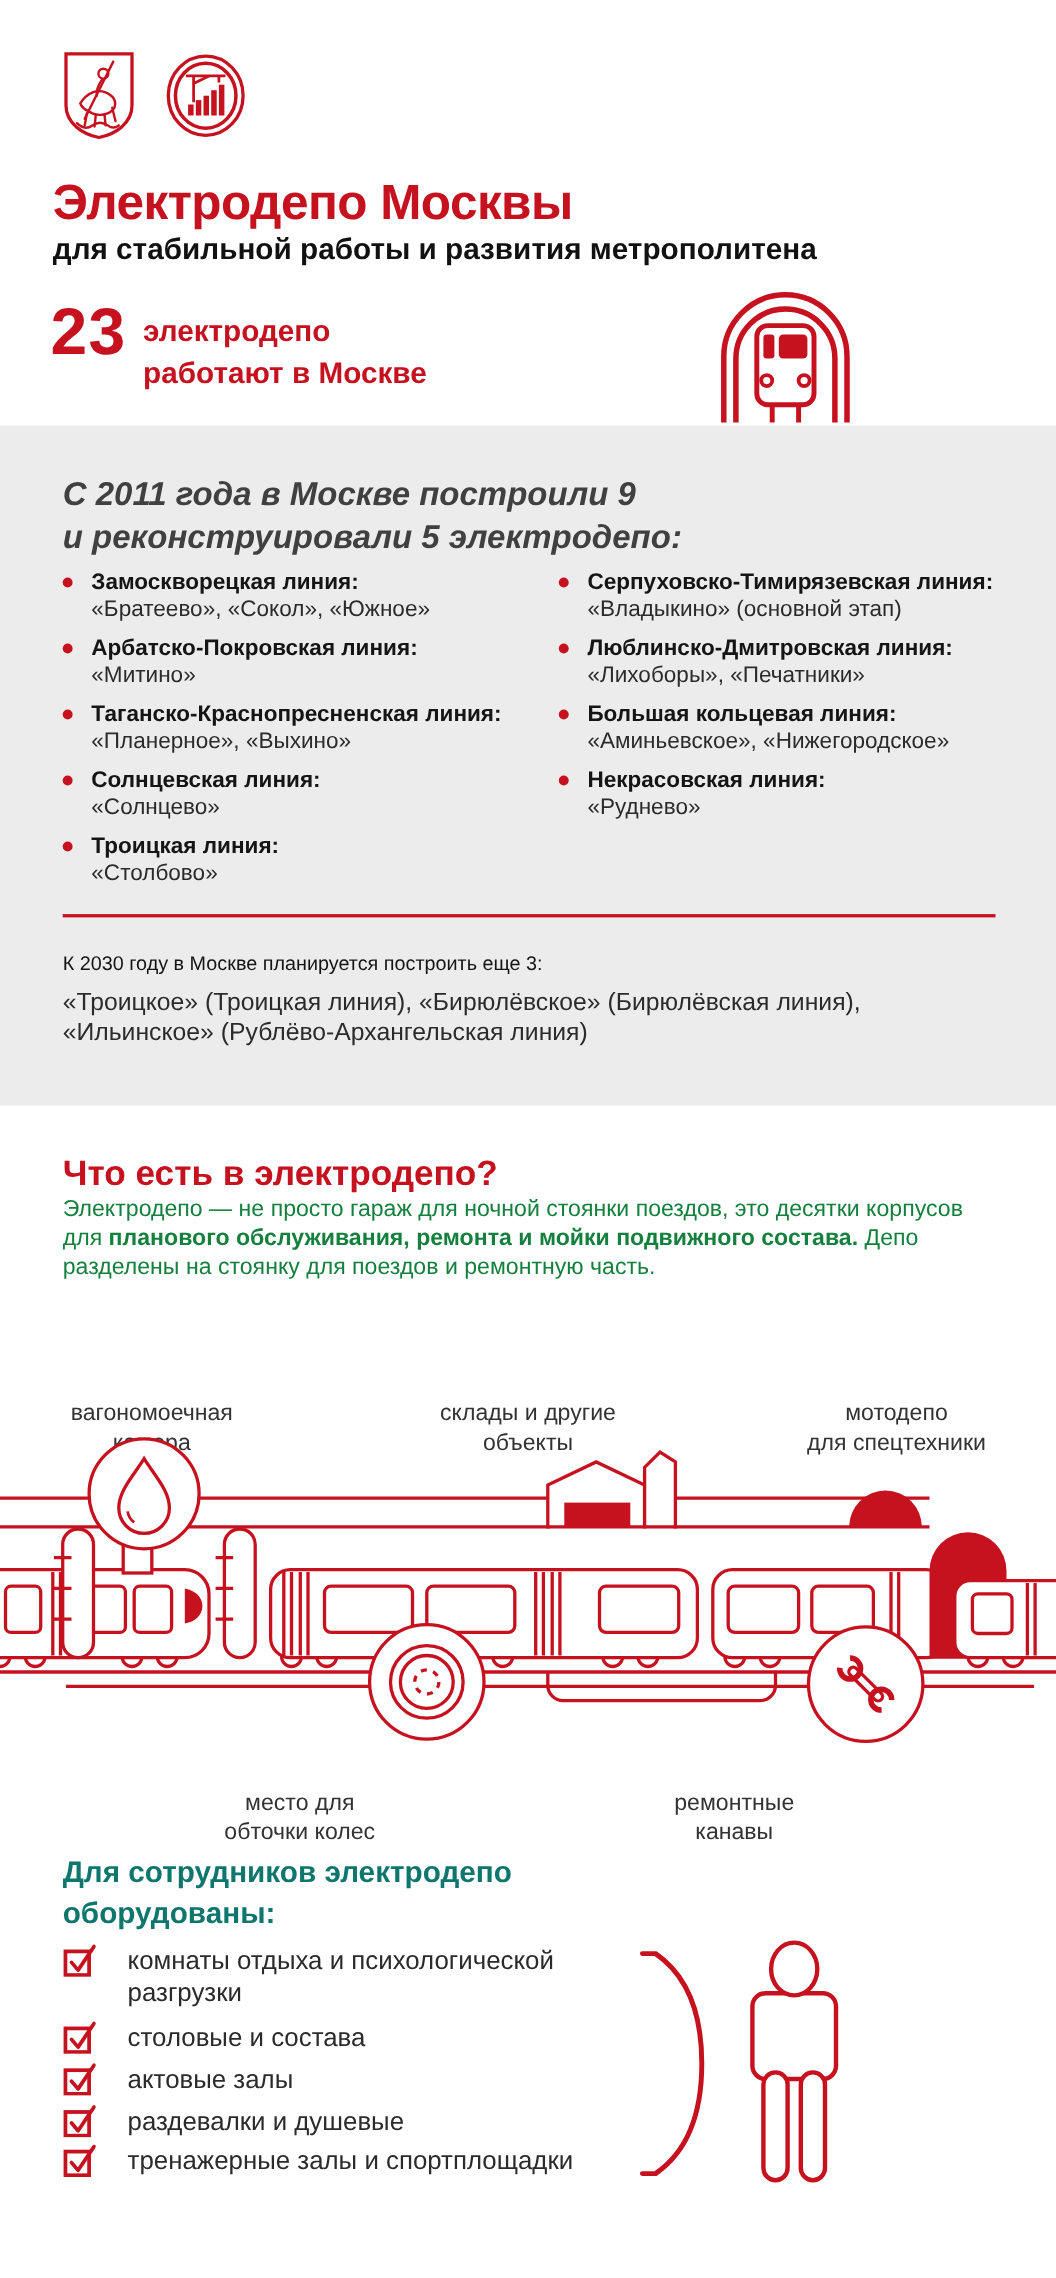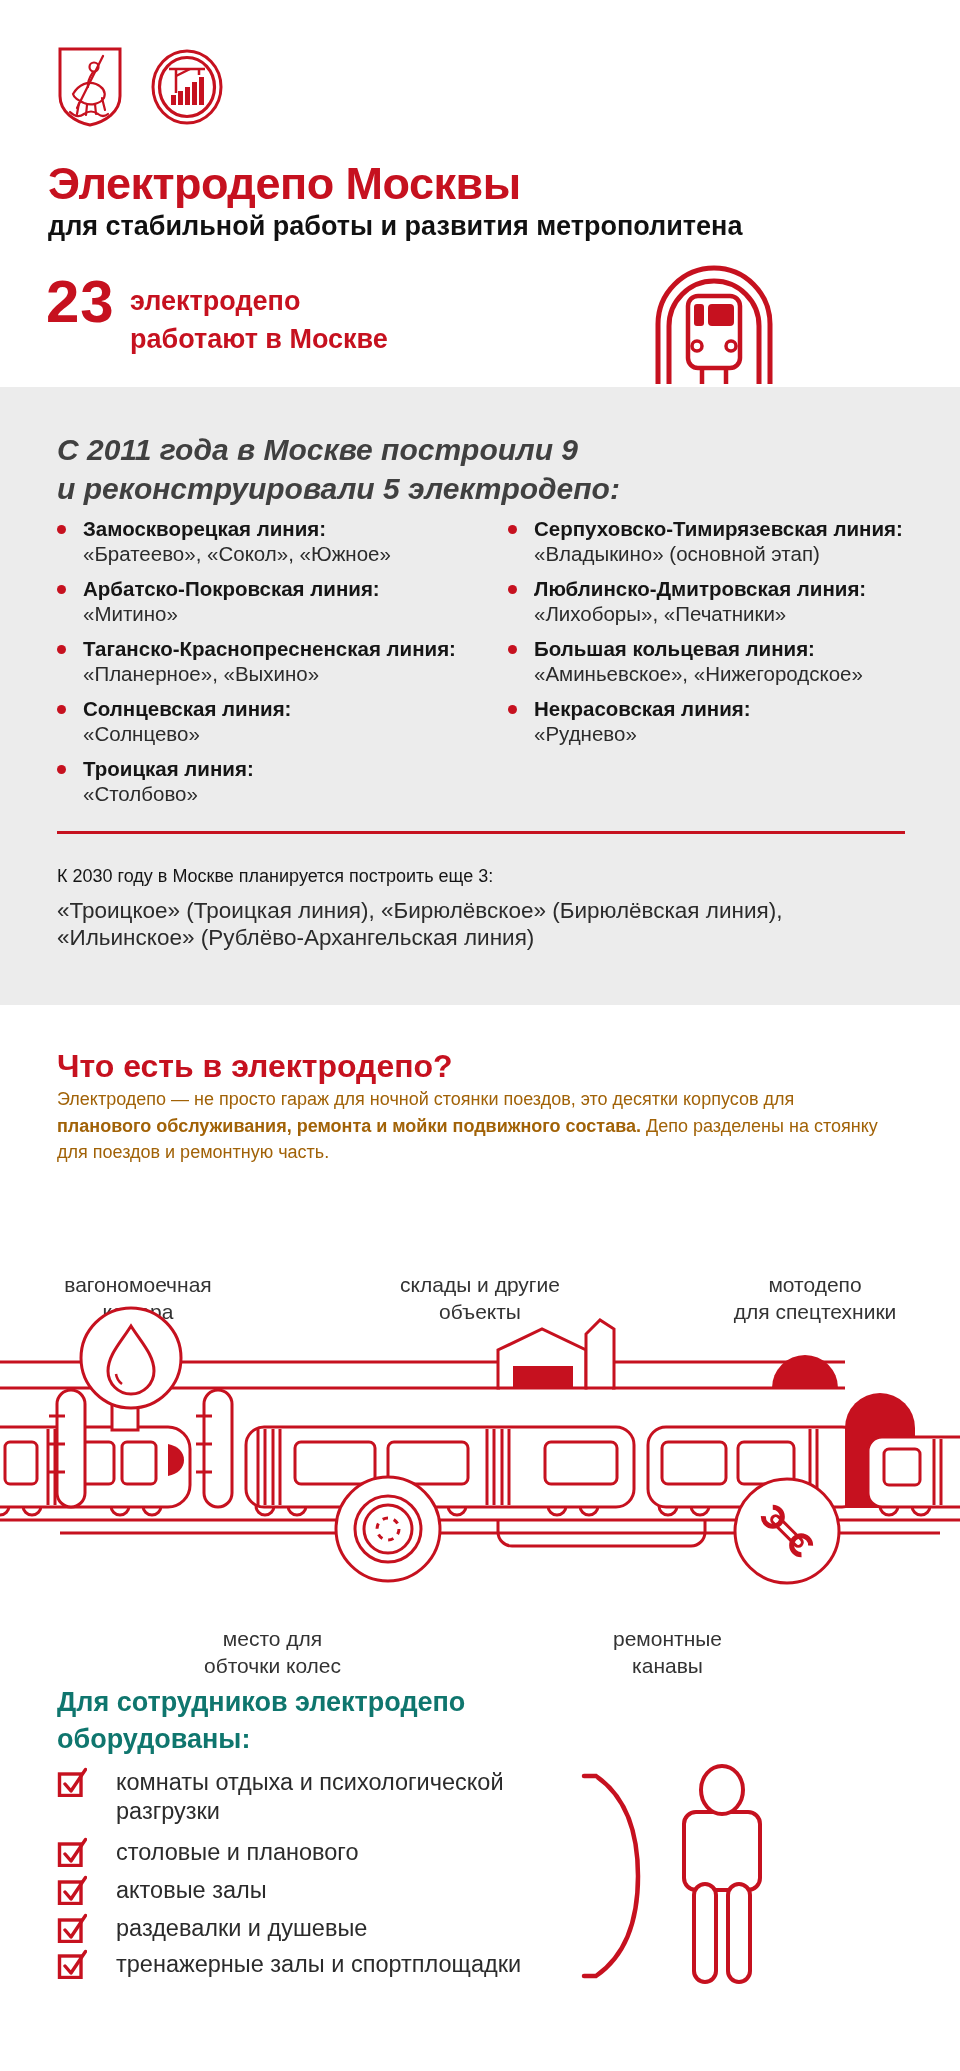--- a/index.html
+++ b/index.html
@@ -15,21 +15,21 @@
   .sec-heading{font-size:30px;line-height:39px;font-weight:bold;color:#404040;white-space:nowrap;font-style:italic;}
   .cols{width:430px;}
   .li{display:flex;margin-bottom:11px;}
   .dot{flex:none;width:9px;height:9px;border-radius:50%;background:#C6111F;margin:8px 17px 0 0;}
   .li-title{font-size:20.5px;line-height:24.5px;font-weight:bold;color:#151515;}
   .li-sub{font-size:20.5px;line-height:24.5px;color:#2b2b2b;}
   .divider{position:absolute;height:2.5px;background:#C6111F;}
   .plan-h{font-size:18px;font-weight:normal;color:#151515;white-space:nowrap;}
   .plan-t{font-size:22.5px;line-height:27.5px;color:#2b2b2b;white-space:nowrap;}
   .what-h{font-size:32px;font-weight:bold;color:#C6111F;white-space:nowrap;}
-  .par{font-size:18px;line-height:26.5px;color:#a16207;}
+  .par{font-size:21px;line-height:26.5px;color:#15803d;}
   .ill-label{font-size:21px;line-height:26.5px;color:#333;text-align:center;margin-top:32px;}
   .staff-h{font-size:27px;line-height:37px;font-weight:bold;color:#0f766e;}
   .chk{position:absolute;left:57px;display:flex;}
   .chk svg{flex:none;margin-right:29px;margin-top:-3px;}
   .chk-text{font-size:23.5px;line-height:29px;color:#2b2b2b;width:447px;}
 </style>
 </head>
 <body>
 
 <div class="page">
@@ -312,21 +312,21 @@
       <rect x="2.5" y="9" width="21.5" height="21.5" fill="none" stroke="#C6111F" stroke-width="3.4"></rect>
       <path d="M8,19 L14,26 L28.5,4.5" fill="none" stroke="#C6111F" stroke-width="3.4" stroke-linecap="round" stroke-linejoin="round"></path>
     </svg>
     <div class="chk-text">комнаты отдыха и психологической разгрузки</div>
   </div>
   <div class="chk" style="top:1838px">
     <svg width="30" height="32" viewBox="0 0 30 32">
       <rect x="2.5" y="9" width="21.5" height="21.5" fill="none" stroke="#C6111F" stroke-width="3.4"></rect>
       <path d="M8,19 L14,26 L28.5,4.5" fill="none" stroke="#C6111F" stroke-width="3.4" stroke-linecap="round" stroke-linejoin="round"></path>
     </svg>
-    <div class="chk-text">столовые и планового</div>
+    <div class="chk-text">столовые и состава</div>
   </div>
   <div class="chk" style="top:1876px">
     <svg width="30" height="32" viewBox="0 0 30 32">
       <rect x="2.5" y="9" width="21.5" height="21.5" fill="none" stroke="#C6111F" stroke-width="3.4"></rect>
       <path d="M8,19 L14,26 L28.5,4.5" fill="none" stroke="#C6111F" stroke-width="3.4" stroke-linecap="round" stroke-linejoin="round"></path>
     </svg>
     <div class="chk-text">актовые залы</div>
   </div>
   <div class="chk" style="top:1914px">
     <svg width="30" height="32" viewBox="0 0 30 32">

